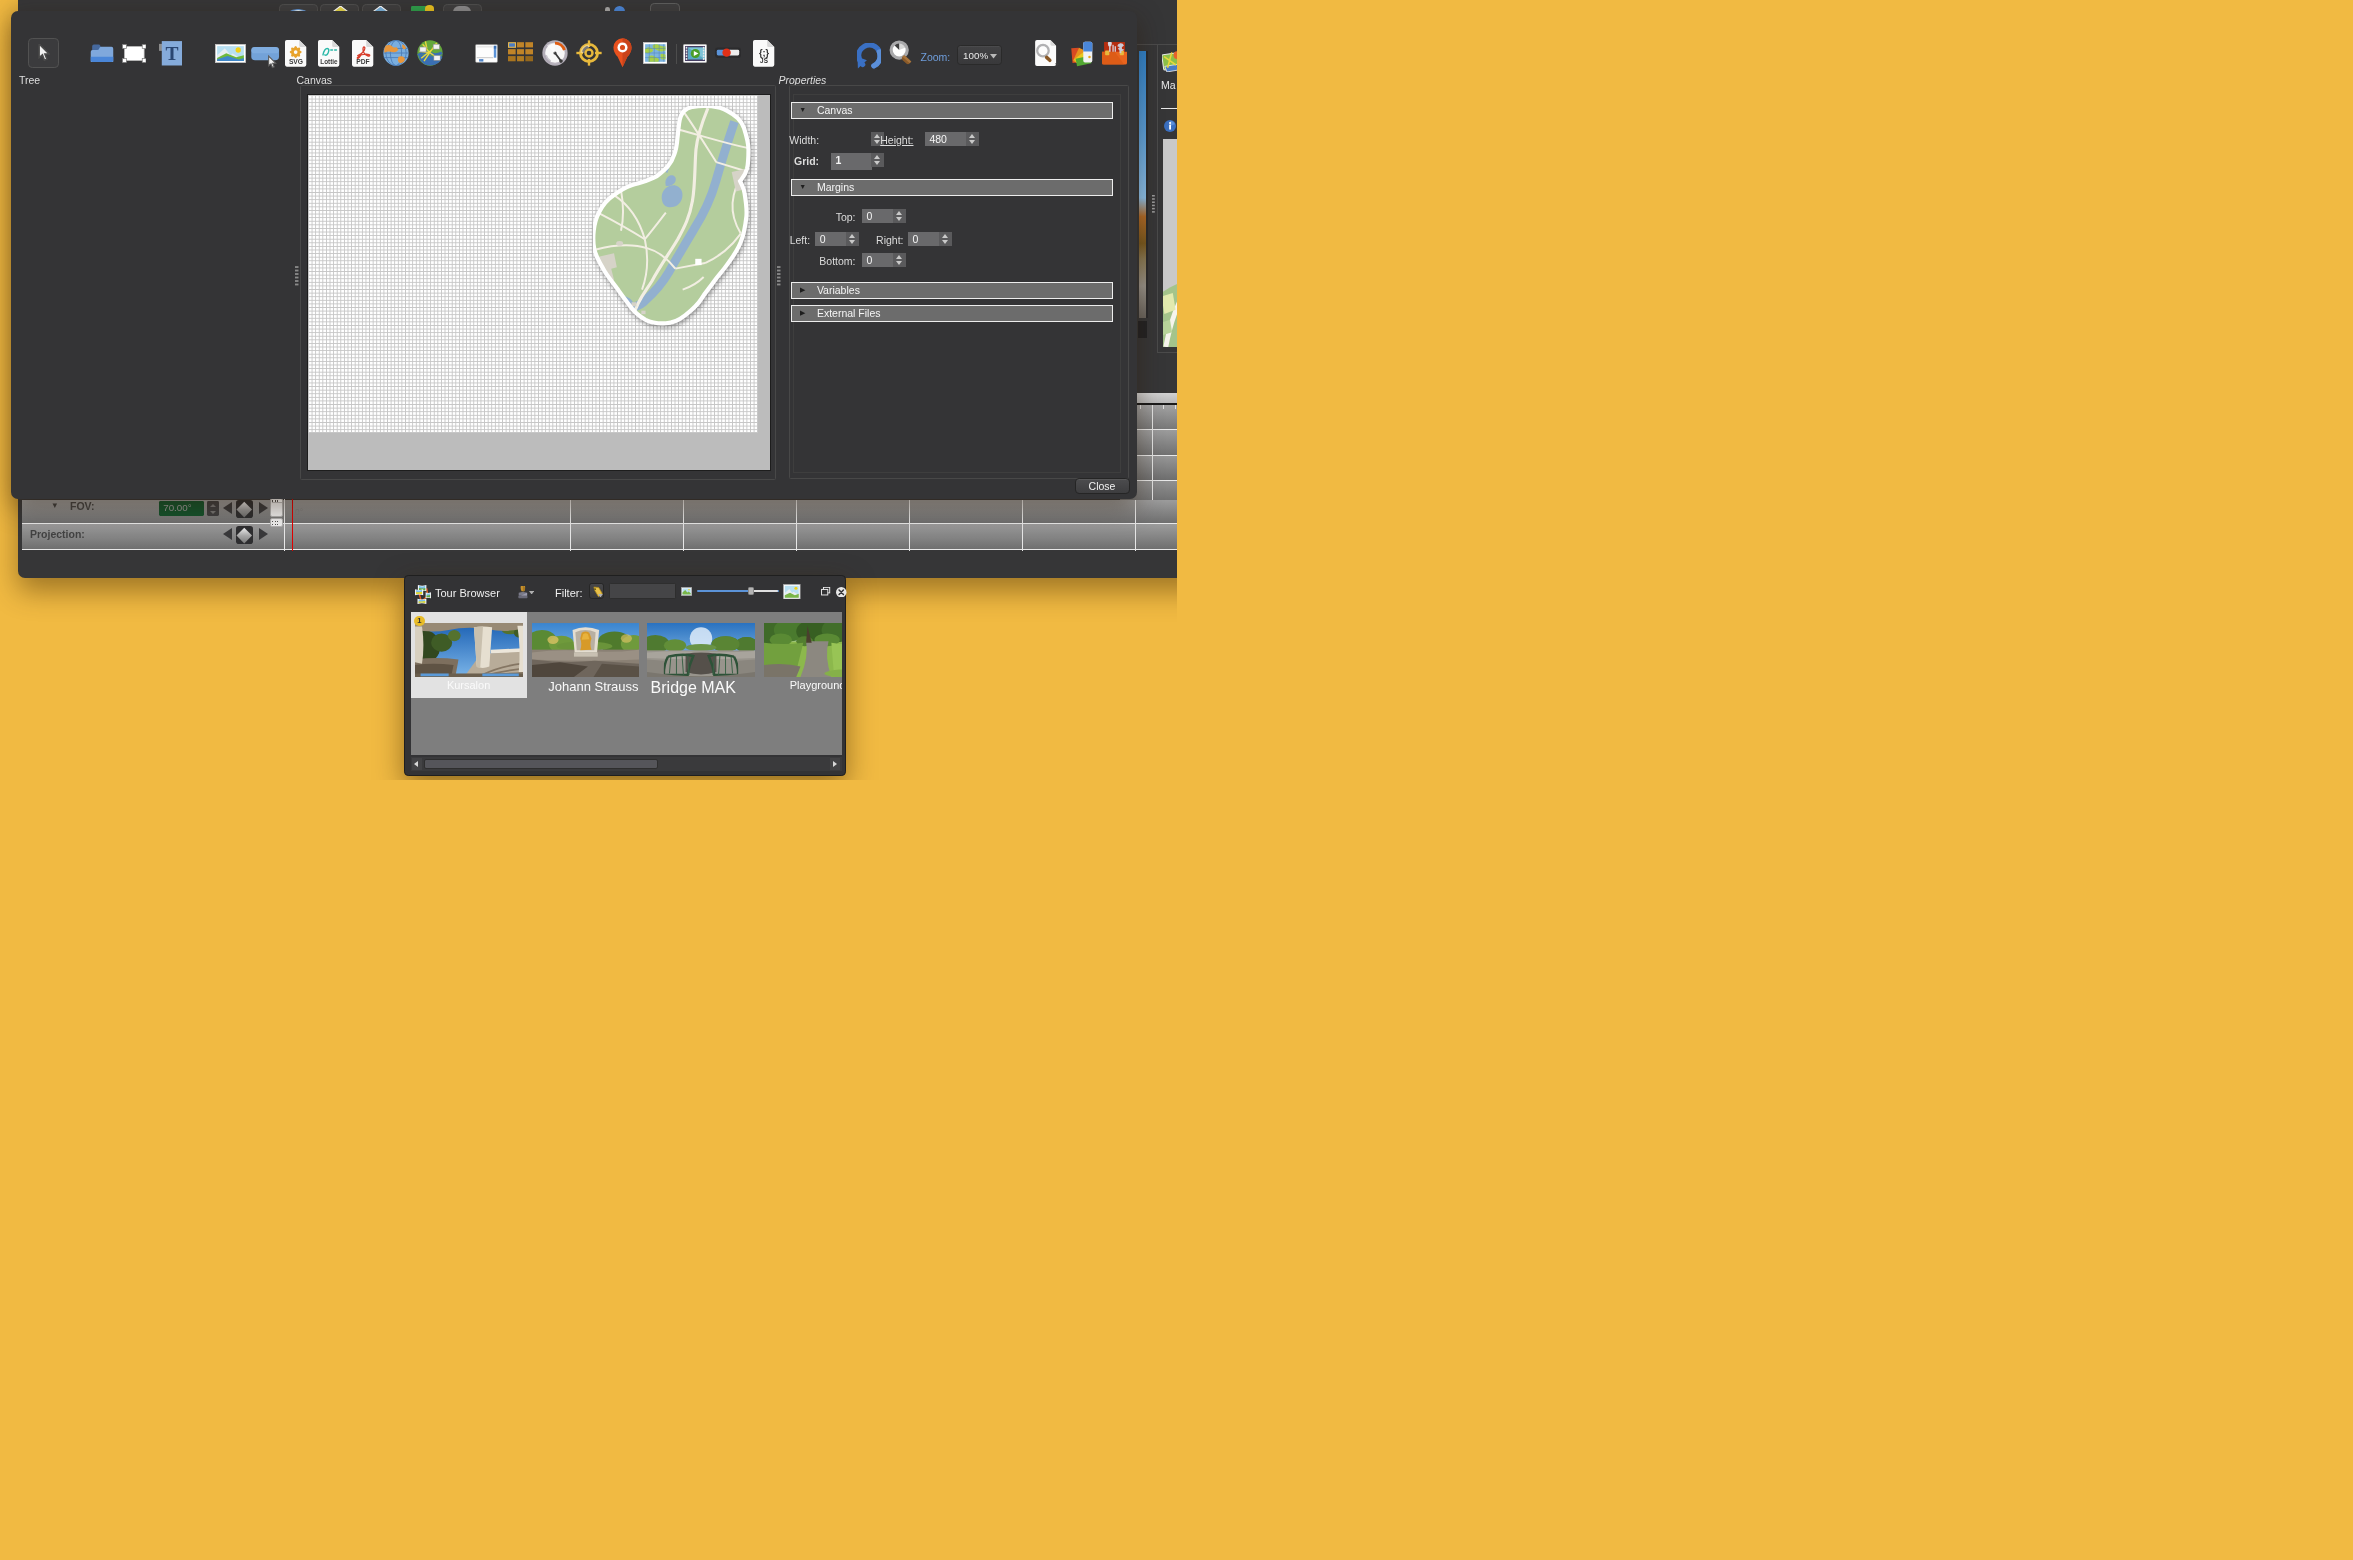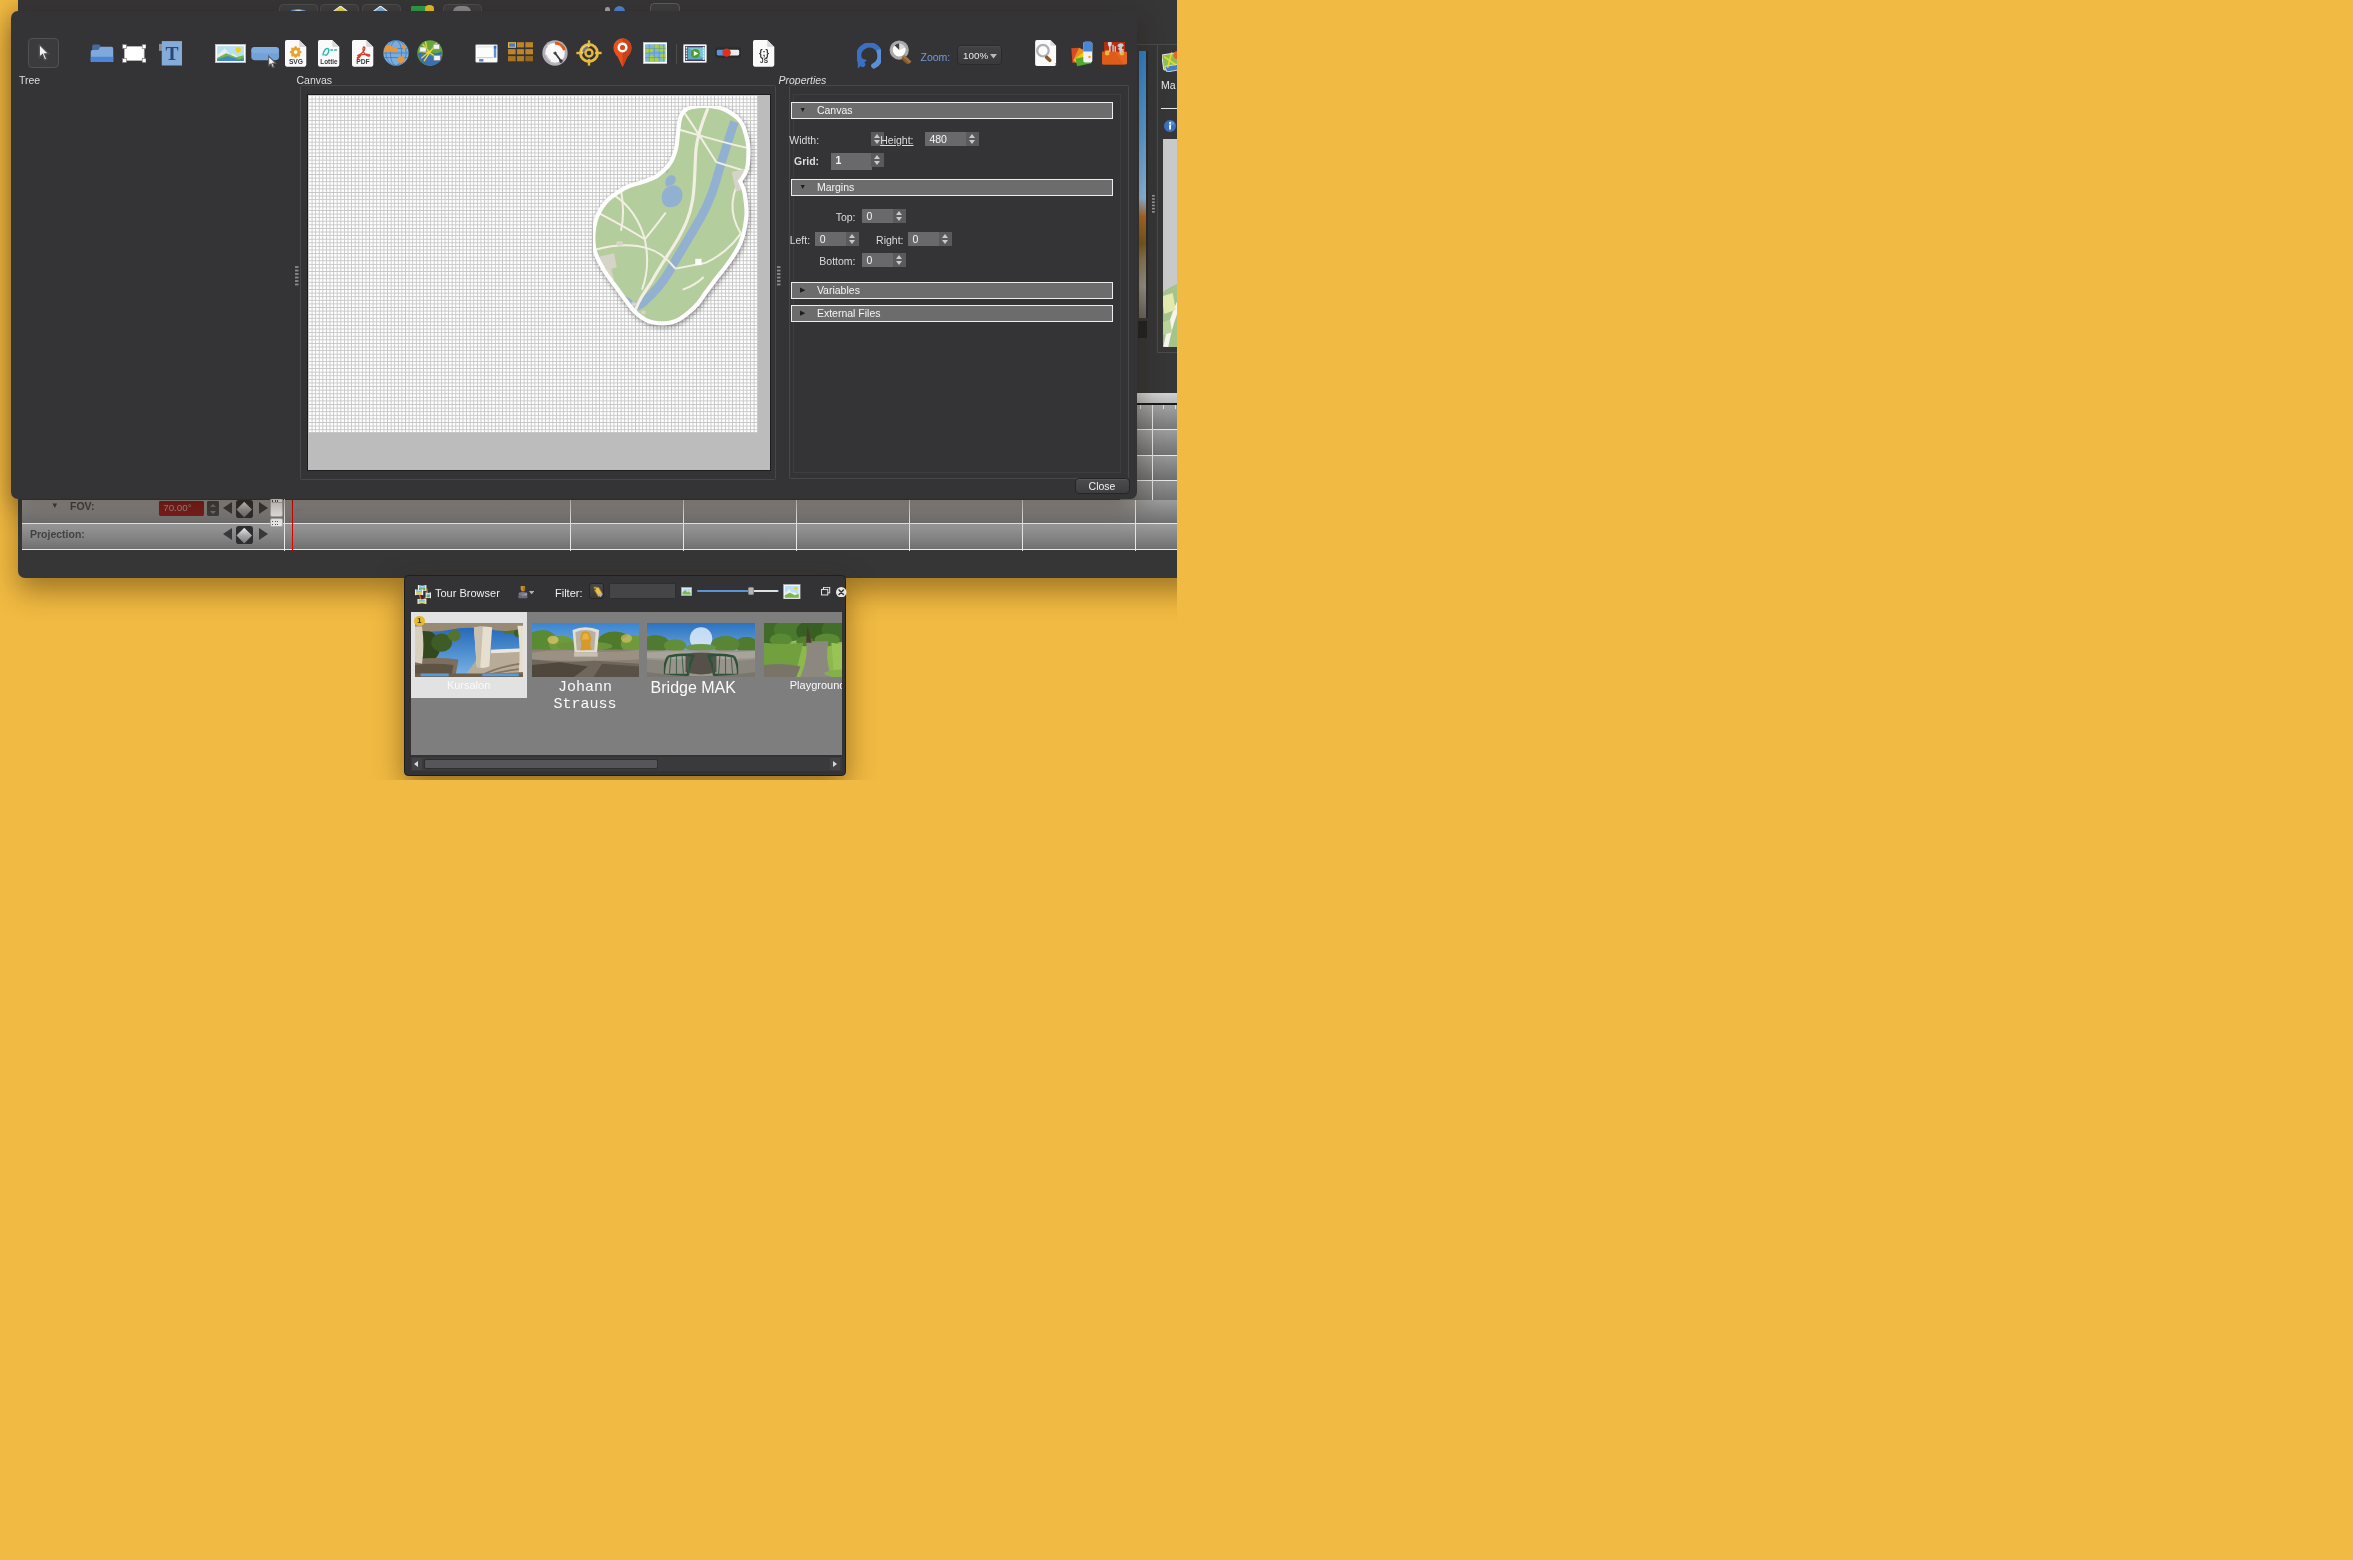--- a/index.html
+++ b/index.html
@@ -130,21 +130,21 @@
   <div class="abs" style="left:1134px;top:405px;width:0.7px;height:126px;background:#e2e2e2;"></div>
   <div class="abs" style="left:1120px;top:321px;width:9px;height:16.5px;background:#232325;"></div>
 
   <div class="abs" style="left:3.5px;top:500px;right:0;height:23px;background:linear-gradient(#9c9c9c,#6f6f6f);"></div>
   <div class="abs" style="left:3.5px;top:523px;right:0;height:1.4px;background:#e8e8e8;"></div>
   <div class="abs" style="left:3.5px;top:524px;right:0;height:25px;background:linear-gradient(#9c9c9c,#6f6f6f);"></div>
   <div class="abs" style="left:3.5px;top:549px;right:0;height:1.4px;background:#e8e8e8;"></div>
 
   <div class="abs" style="left:33px;top:501px;font-size:7.7px;color:#3c3c3c;">▼</div>
   <div class="abs" style="left:52px;top:500px;font-size:10.5px;font-weight:bold;color:#424242;">FOV:</div>
-  <div class="abs" style="left:141px;top:501px;width:45px;height:15px;background:#7f1d1d;border-radius:1.4px;color:#9a9a9a;font-size:9.8px;padding:1.4px 0 0 4.2px;">70.00°</div>
+  <div class="abs" style="left:141px;top:501px;width:45px;height:15px;background:#14532d;border-radius:1.4px;color:#9a9a9a;font-size:9.8px;padding:1.4px 0 0 4.2px;">70.00°</div>
   <div class="abs" style="left:189px;top:501px;width:12.3px;height:15px;background:#3f3f41;border-radius:1.4px;">
     <div style="position:absolute;left:2.8px;top:2.5px;border-left:3.2px solid transparent;border-right:3.2px solid transparent;border-bottom:3.5px solid #777;"></div>
     <div style="position:absolute;left:2.8px;bottom:2.5px;border-left:3.2px solid transparent;border-right:3.2px solid transparent;border-top:3.5px solid #777;"></div>
   </div>
   <div class="abs" style="left:205px;top:502px;width:0;height:0;border-top:6.7px solid transparent;border-bottom:6.7px solid transparent;border-right:9.8px solid #39393b;"></div>
   <div class="abs" style="left:218px;top:500px;width:17px;height:17.5px;background:#2e2e30;border-radius:2.8px;">
     <div style="position:absolute;left:3.2px;top:3.5px;width:10.5px;height:10.5px;background:linear-gradient(135deg,#e8e8e8 0%,#9a9a9a 50%,#6a6a6a 100%);transform:rotate(45deg);"></div>
   </div>
   <div class="abs" style="left:241px;top:502px;width:0;height:0;border-top:6.7px solid transparent;border-bottom:6.7px solid transparent;border-left:9.8px solid #39393b;"></div>
   <div class="abs" style="left:252px;top:498px;width:12.6px;height:19px;background:#f0f0f0;border:0.7px solid #b0b0b0;border-radius:2.1px;">
@@ -707,21 +707,21 @@
       <path d="M0 42 Q40 37 76 40 Q115 43 153 38 L153 52 Q76 56 0 52 Z" fill="#9a9084"></path>
       <path d="M58 10 q18 -8 38 0 l-3 32 l-32 0 Z" fill="#e4ddd0"></path>
       <path d="M62 13 q14 -6 29 0 l-2 26 l-25 0 Z" fill="#b8b0a2"></path>
       <path d="M71 14 q6 -4 11 0 l3 8 q-3 8 0 16 l-16 1 q3 -9 0 -17 Z" fill="#d79a28"></path>
       <path d="M73 16 q4 -3 7 0 l2 7 l-11 1 Z" fill="#e8b23c"></path>
       <rect x="60" y="42" width="34" height="6" fill="#c8c0b2"></rect>
       <path d="M0 52 Q50 58 90 54 L153 58 L153 77 L0 77 Z" fill="#6f665c"></path>
       <path d="M0 60 L40 56 L80 62 L60 77 L0 77 Z" fill="#4f463c"></path>
       <path d="M100 58 L153 62 L153 77 L88 77 Z" fill="#5a5146"></path>
     </svg>
-    <div class="abs" style="left:121px;top:67px;width:107px;text-align:center;font-size:15px;color:#fafafa;font-family:Liberation Mono, monospace;">Johann Strauss</div>
+    <div class="abs" style="left:121px;top:67px;width:107px;text-align:right;font-size:13px;color:#fafafa;">Johann Strauss</div>
 
     <svg class="abs" style="left:236px;top:11.2px;" width="108" height="54" viewBox="0 0 154 77">
       <defs>
           <linearGradient id="sky3" x1="0" y1="0" x2="0" y2="1">
             <stop offset="0" stop-color="#2a72c0"></stop>
             <stop offset="1" stop-color="#a8d4f4"></stop>
           </linearGradient>
         </defs>
       <rect width="154" height="77" fill="url(#sky3)"></rect>
       <circle cx="77" cy="22" r="16" fill="#e8f2fc" opacity="0.8"></circle>

